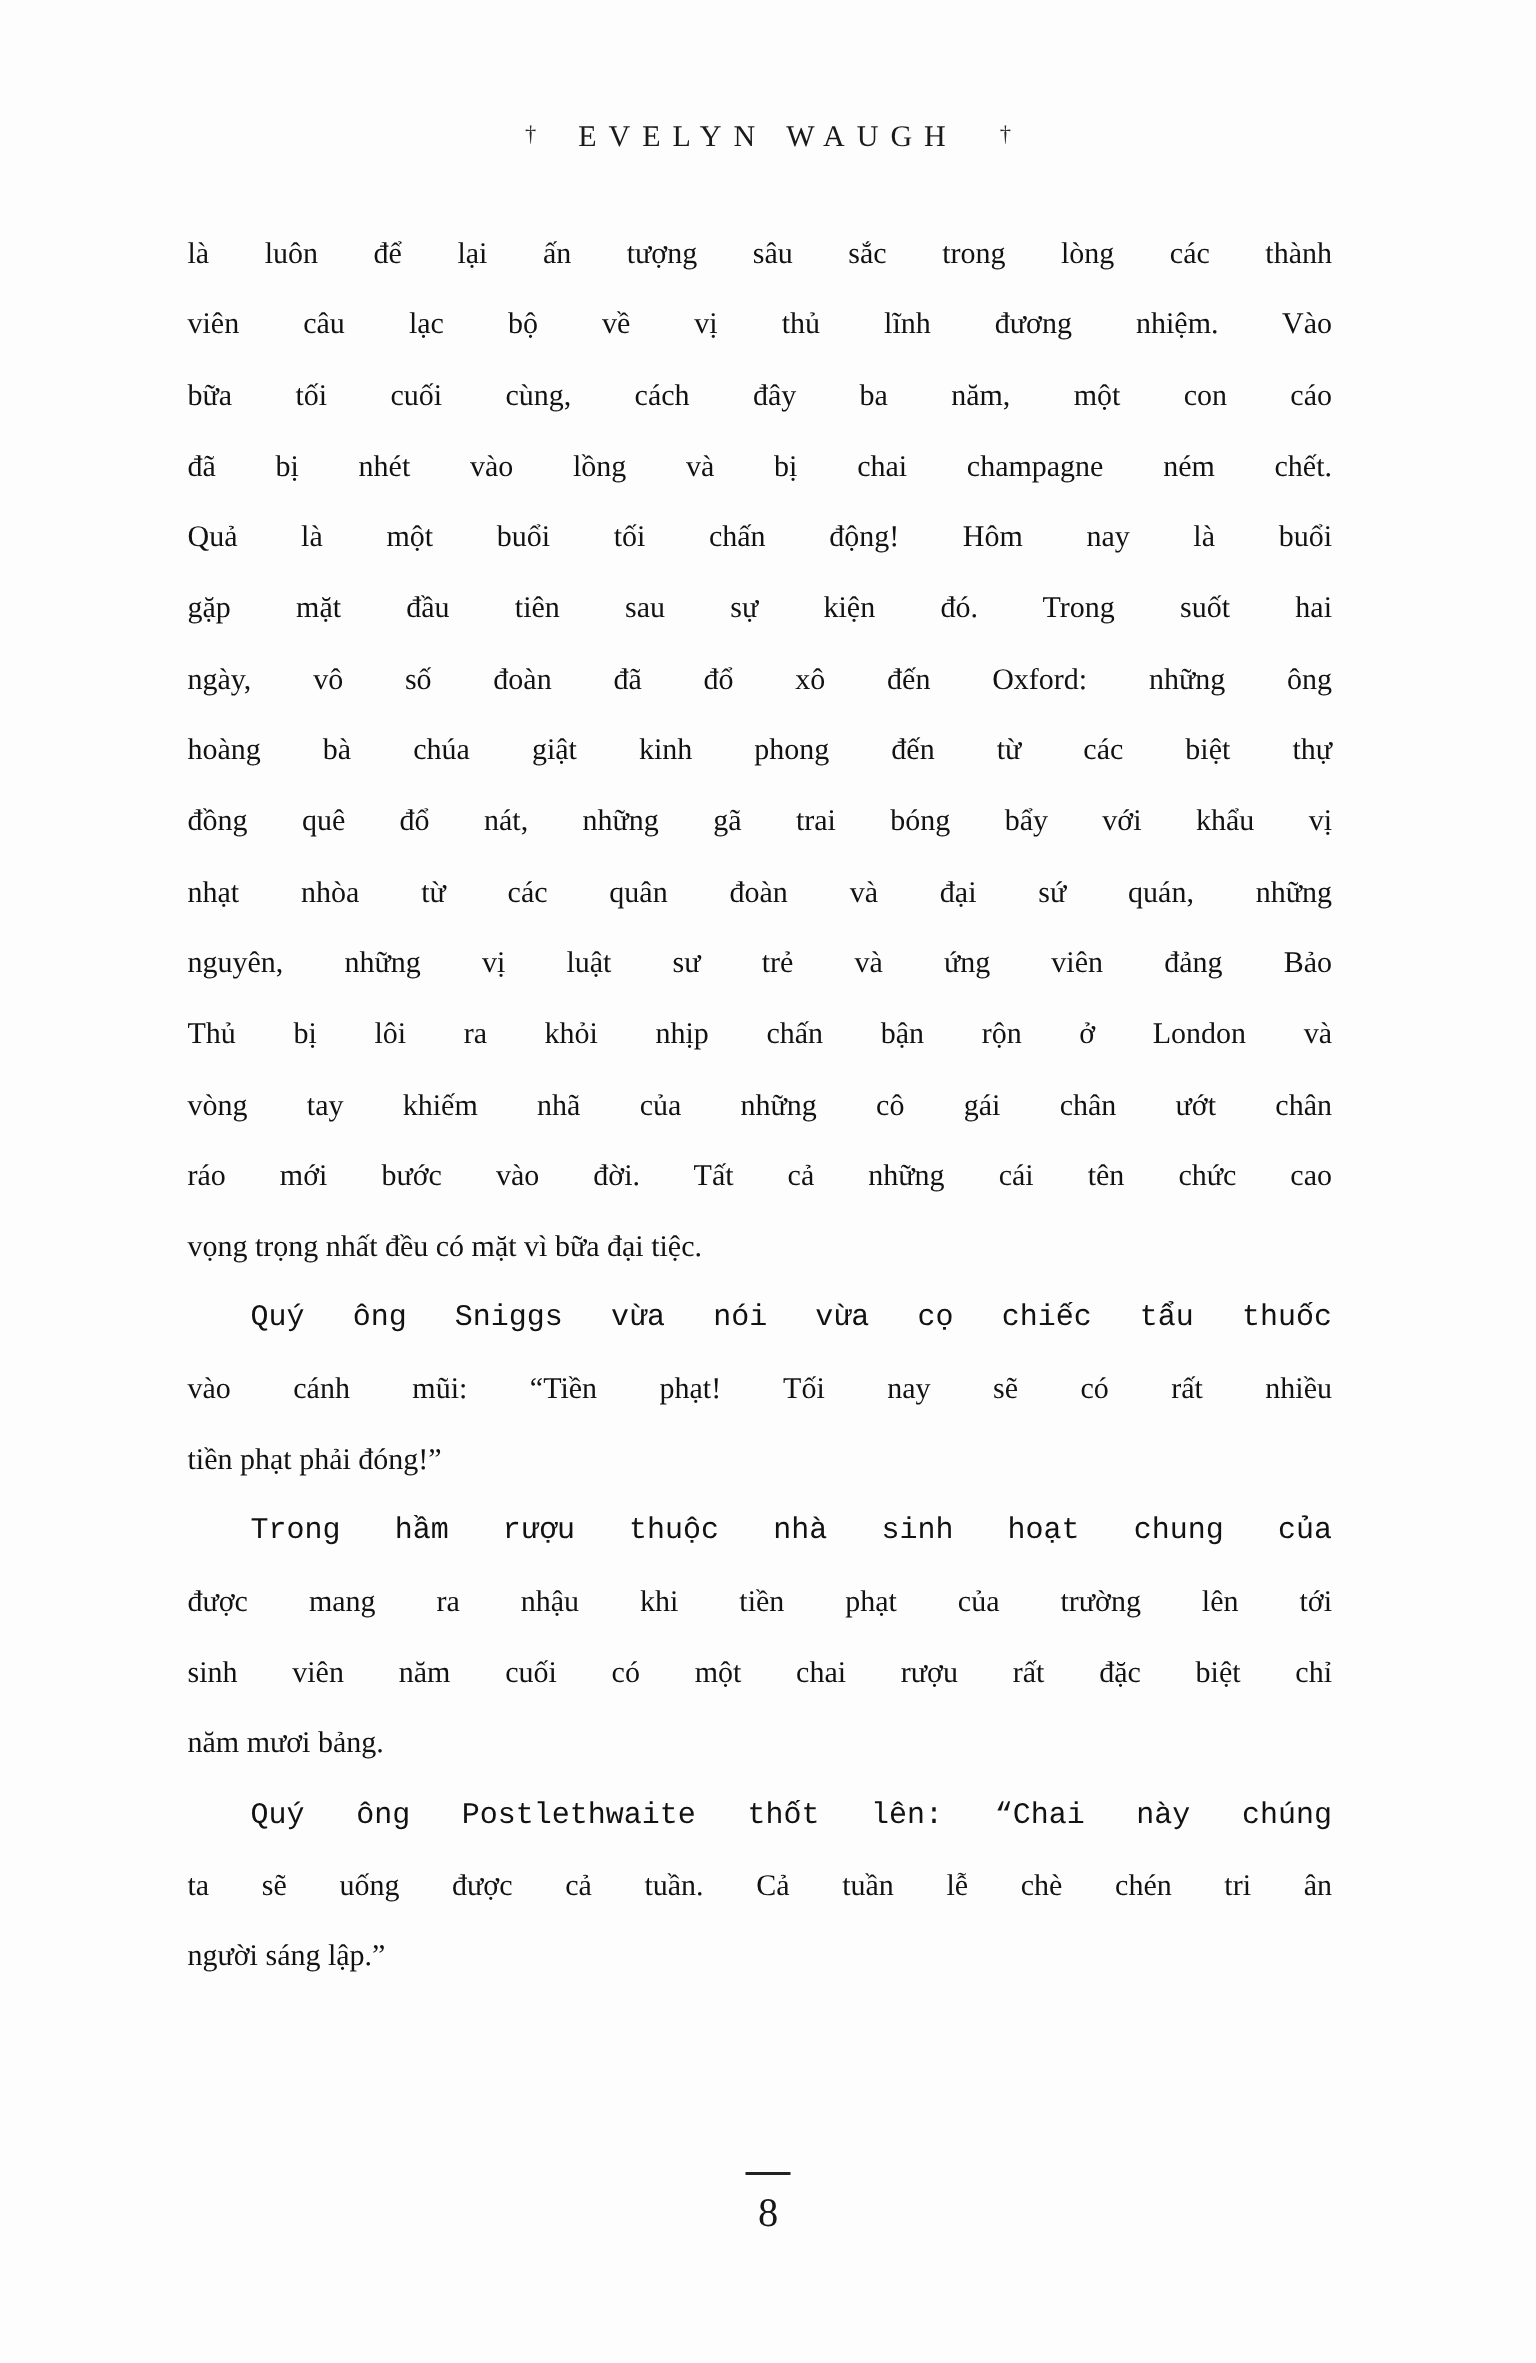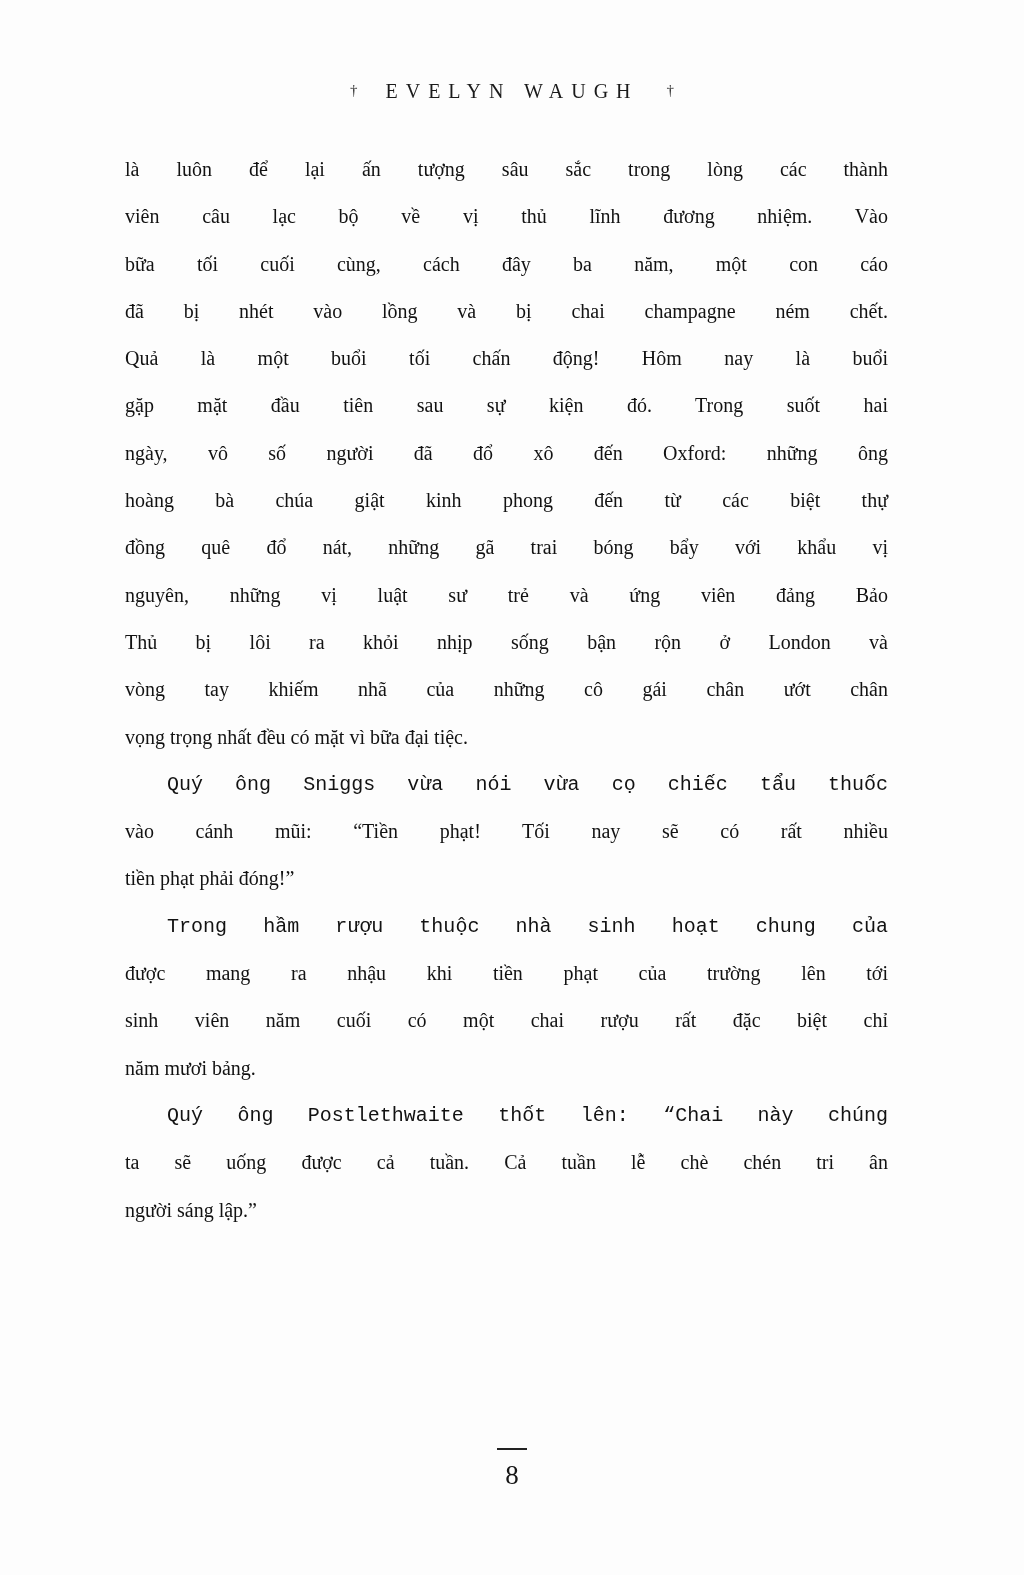--- a/index.html
+++ b/index.html
@@ -82,26 +82,28 @@
 
   <div class="body-text">
 
     <div>
       <div class="line">là luôn để lại ấn tượng sâu sắc trong lòng các thành</div>
       <div class="line">viên câu lạc bộ về vị thủ lĩnh đương nhiệm. Vào</div>
       <div class="line">bữa tối cuối cùng, cách đây ba năm, một con cáo</div>
       <div class="line">đã bị nhét vào lồng và bị chai champagne ném chết.</div>
       <div class="line">Quả là một buổi tối chấn động! Hôm nay là buổi</div>
       <div class="line">gặp mặt đầu tiên sau sự kiện đó. Trong suốt hai</div>
-      <div class="line">ngày, vô số người đã đổ xô đến Oxford: những ông</div>
+      <div class="line">ngày, vô số đoàn đã đổ xô đến Oxford: những ông</div>
       <div class="line">hoàng bà chúa giật kinh phong đến từ các biệt thự</div>
       <div class="line">đồng quê đổ nát, những gã trai bóng bẩy với khẩu vị</div>
+      <div class="line">nhạt nhòa từ các quân đoàn và đại sứ quán, những</div>
       <div class="line">nguyên, những vị luật sư trẻ và ứng viên đảng Bảo</div>
-      <div class="line">Thủ bị lôi ra khỏi nhịp sống bận rộn ở London và</div>
+      <div class="line">Thủ bị lôi ra khỏi nhịp chấn bận rộn ở London và</div>
       <div class="line">vòng tay khiếm nhã của những cô gái chân ướt chân</div>
+      <div class="line">ráo mới bước vào đời. Tất cả những cái tên chức cao</div>
       <div class="line last">vọng trọng nhất đều có mặt vì bữa đại tiệc.</div>
     </div>
 
     <div>
       <div class="line indent">Quý ông Sniggs vừa nói vừa cọ chiếc tẩu thuốc</div>
       <div class="line">vào cánh mũi: “Tiền phạt! Tối nay sẽ có rất nhiều</div>
       <div class="line last">tiền phạt phải đóng!”</div>
     </div>
 
     <div>

